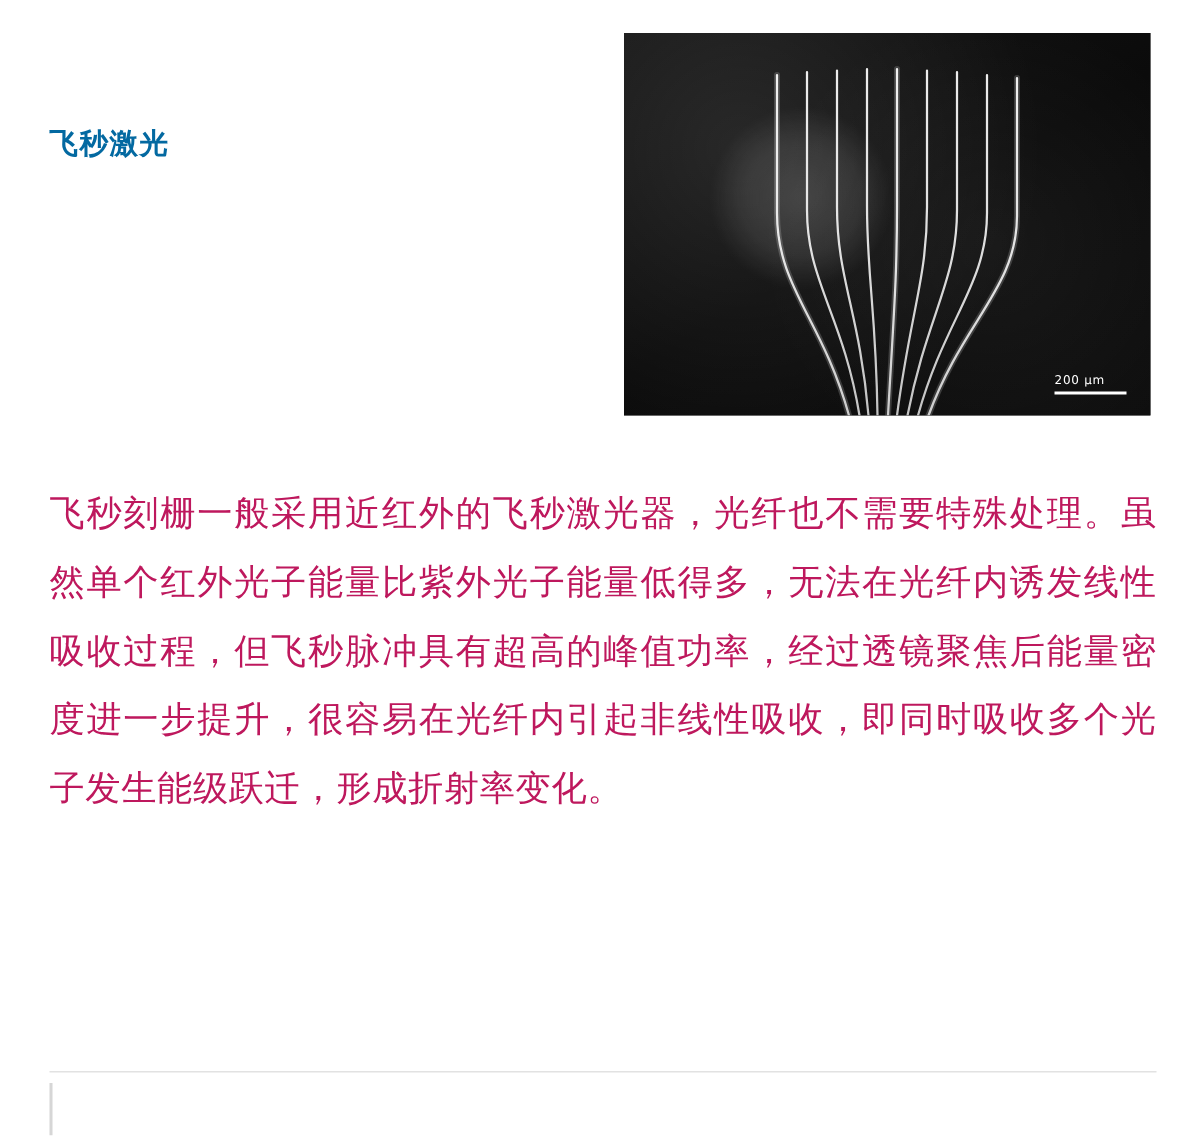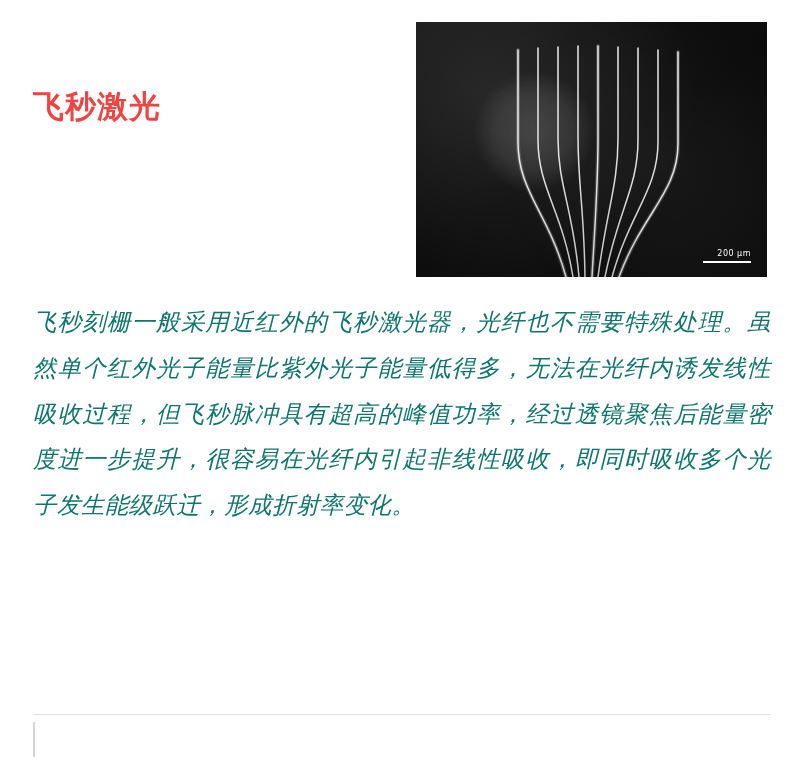--- a/index.html
+++ b/index.html
@@ -24,23 +24,23 @@
 
   .title-block {
     position: absolute;
     left: 33px;
     top: 82px;
     width: 360px;
   }
   .title-line {
     font-family: "DejaVu Sans", "Liberation Sans", sans-serif;
     font-weight: bold;
-    font-size: 31px;
+    font-size: 19px;
     letter-spacing: 1px;
-    color: #ef4444;
+    color: #0369a1;
     line-height: 1.55;
     white-space: nowrap;
   }
 
   
   .figure {
     position: absolute;
     left: 416px;
     top: 22px;
     width: 351px;
@@ -68,50 +68,49 @@
   }
   .fibers {
     position: absolute;
     left: 0;
     top: 0;
   }
   .scalebar {
     position: absolute;
     right: 16px;
     bottom: 14px;
-    text-align: right;
+    text-align: left;
     color: #ffffff;
   }
   .scalebar-label {
     font-family: "DejaVu Sans", "Liberation Sans", sans-serif;
     font-size: 8px;
     letter-spacing: 0.5px;
     margin-bottom: 3px;
   }
   .scalebar-line {
     width: 48px;
     height: 2px;
     background: #ffffff;
     margin: 0 auto;
   }
 
   
   .body-copy {
     position: absolute;
     left: 33px;
-    top: 300px;
+    top: 320px;
     width: 738px;
     font-family: "DejaVu Sans", "Liberation Sans", sans-serif;
     font-size: 23.5px;
     line-height: 1.95;
     letter-spacing: 0.4px;
-    color: #0f766e;
+    color: #be185d;
     text-align: justify;
     text-indent: 0;
-    font-style: italic;
   }
 
   
   .footer-rule {
     position: absolute;
     left: 33px;
     top: 714px;
     width: 738px;
     height: 1px;
     background: #e2e2e2;

